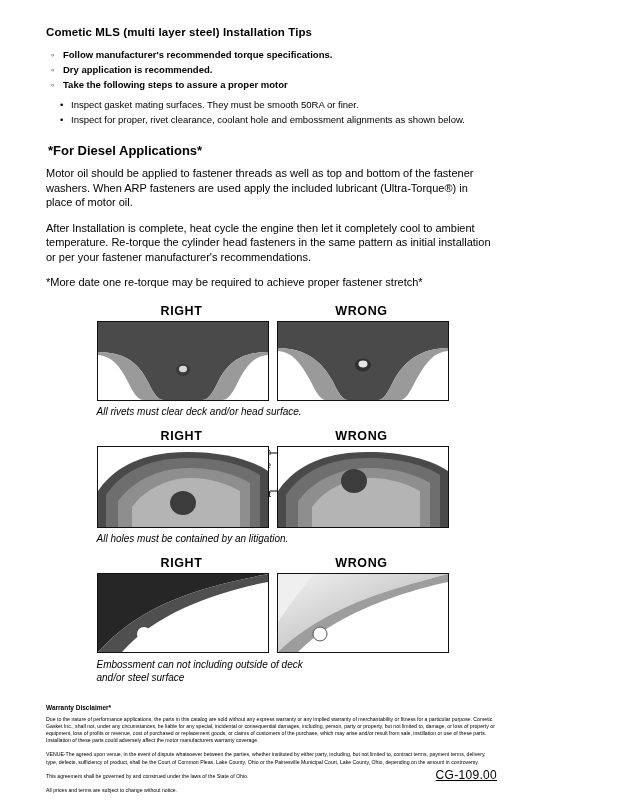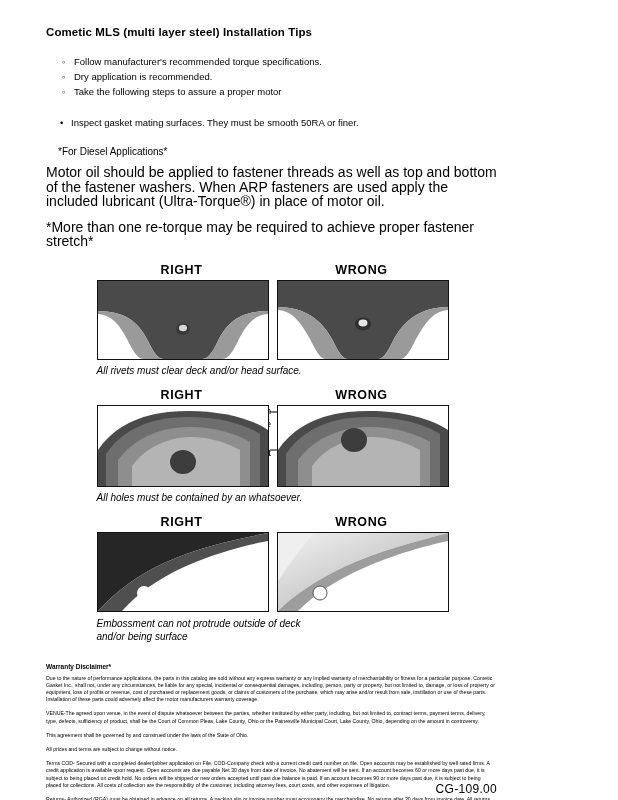--- a/index.html
+++ b/index.html
@@ -23,22 +23,23 @@
     padding: 26px 46px 10px 46px;
   }
   h1.title {
     font-size: 11.5px;
     font-weight: bold;
     margin: 0 0 9px 0;
     letter-spacing: 0.1px;
   }
   ul.bullets {
     list-style: none;
-    margin: 16px;
+    margin: 5px;
     padding: 0;
+    font-weight: bold;
   }
   ul.bullets > li {
     font-size: 9.5px;
     line-height: 15px;
     padding-left: 12px;
     position: relative;
   }
   ul.bullets > li::before {
     content: "\25E6";
     position: absolute;
@@ -58,26 +59,26 @@
     position: relative;
   }
   ul.subbullets > li::before {
     content: "\2022";
     position: absolute;
     left: 0;
     top: 0;
     font-size: 9.5px;
   }
   h2.subtitle {
-    font-size: 10px;
-    font-weight: normal;
-    margin: 16px 0 8px 12px;
+    font-size: 13px;
+    font-weight: bold;
+    margin: 16px 0 8px 2px;
   }
   p.body {
-    font-size: 14px;
+    font-size: 11px;
     line-height: 14.5px;
     margin: 0 0 11px 0;
   }
   p.body.last { margin-bottom: 0; }
 
   
   .figures {
     margin-top: 14px;
     position: relative;
   }
@@ -132,45 +133,48 @@
   }
   .warranty p {
     font-size: 5.2px;
     line-height: 7.2px;
     margin: 0 0 7px 0;
     text-align: left;
   }
   .docnum {
     position: absolute;
     right: 46px;
-    bottom: 4px;
+    bottom: 18px;
     font-size: 12px;
     letter-spacing: 0.3px;
+    text-decoration: underline;
   }
   svg { display: block; }
 </style>
 </head>
 <body>
 
 <div class="page">
 
   <h1 class="title">Cometic MLS (multi layer steel) Installation Tips</h1>
 
   <ul class="bullets">
     <li>Follow manufacturer's recommended torque specifications.</li>
     <li>Dry application is recommended.</li>
     <li>Take the following steps to assure a proper motor</li>
   </ul>
   <ul class="subbullets">
     <li>Inspect gasket mating surfaces.  They must be smooth 50RA or finer.</li>
+    <li>Inspect for proper, rivet clearance, coolant hole and embossment alignments as shown below.</li>
   </ul>
 
   <h2 class="subtitle">*For Diesel Applications*</h2>
   <p class="body">Motor oil should be applied to fastener threads as well as top and bottom of the fastener washers.  When ARP fasteners are used apply the included lubricant (Ultra-Torque®) in place of motor oil.</p>
-  <p class="body last">*More than one re-torque may be required to achieve proper fastener stretch*</p>
+  <p class="body">After Installation is complete, heat cycle the engine then let it completely cool to ambient temperature. Re-torque the cylinder head fasteners in the same pattern as initial installation or per your fastener manufacturer's recommendations.</p>
+  <p class="body last">*More date one re-torque may be required to achieve proper fastener stretch*</p>
 
   <div class="figures">
 
     <div class="group">
       <div class="figrow">
         <div class="figcol">
           <div class="figlabel">RIGHT</div>
           <div class="figbox">
             <svg width="170" height="78" viewBox="0 0 170 78">
               <rect x="0" y="0" width="170" height="78" fill="#ffffff"></rect>
@@ -235,21 +239,21 @@
               <path d="M0,80 L0,44 C12,26 34,10 70,6 C110,2 150,10 170,24 L170,80 Z" fill="#4a4a4a"></path>
               <path d="M8,80 L8,48 C20,30 40,16 72,12 C108,8 144,16 162,28 L162,80 Z" fill="#6e6e6e"></path>
               <path d="M20,80 L20,54 C32,38 50,26 76,22 C106,18 136,26 152,36 L152,80 Z" fill="#8e8e8e"></path>
               <path d="M34,80 L34,60 C44,46 60,36 80,32 C104,28 128,36 142,44 L142,80 Z" fill="#b4b4b4"></path>
               <ellipse cx="76" cy="34" rx="13" ry="12" fill="#3c3c3c"></ellipse>
             </svg>
           </div>
         </div>
       </div>
       <div class="caption-wrap">
-        <p class="caption">All holes must be contained by an whatsoever.</p>
+        <p class="caption">All holes must be contained by an litigation.</p>
       </div>
     </div>
 
     <div class="group">
       <div class="figrow">
         <div class="figcol">
           <div class="figlabel">RIGHT</div>
           <div class="figbox">
             <svg width="170" height="78" viewBox="0 0 170 78">
               <rect x="0" y="0" width="170" height="78" fill="#ffffff"></rect>
@@ -274,22 +278,22 @@
               </defs>
               <path d="M0,0 H170 C140,8 100,18 66,34 C40,46 16,62 0,78 Z" fill="url(#gwrong)"></path>
               <path d="M170,0 C140,8 100,18 66,34 C40,46 16,62 0,78 H20 C38,60 60,46 88,34 C118,21 150,12 170,8 Z" fill="#9d9d9d"></path>
               <path d="M0,0 H36 C26,12 12,30 0,48 Z" fill="#efefef"></path>
               <circle cx="42" cy="60" r="7" fill="#ffffff" stroke="#555" stroke-width="1"></circle>
             </svg>
           </div>
         </div>
       </div>
       <div class="caption-wrap">
-        <p class="caption caption2">Embossment can not protrude outside of deck</p>
-        <p class="caption caption2" style="margin-top:0;">and/or being surface</p>
+        <p class="caption caption2">Embossment can not including outside of deck</p>
+        <p class="caption caption2" style="margin-top:0;">and/or steel surface</p>
       </div>
     </div>
 
   </div>
 
   <div class="warranty">
     <h3>Warranty Disclaimer*</h3>
     <p>Due to the nature of performance applications, the parts in this catalog are sold without any express warranty or any implied warranty of merchantability or fitness for a particular purpose.  Cometic Gasket Inc., shall not, under any circumstances, be liable for any special, incidental or consequential damages, including, person, party or property, but not limited to, damage, or loss of property or equipment, loss of profits or revenue, cost of purchased or replacement goods, or claims of customers of the purchase, which may arise and/or result from sale, instillation or use of these parts.  Installation of these parts could adversely affect the motor manufacturers warranty coverage.</p>
     <p>VENUE-The agreed upon venue, in the event of dispute whatsoever between the parties, whether instituted by either party, including, but not limited to, contract terms, payment terms, delivery, type, defects, sufficiency of product, shall be the Court of Common Pleas, Lake County, Ohio or the Painesville Municipal Court, Lake County, Ohio, depending on the amount in controversy.</p>
     <p>This agreement shall be governed by and construed under the laws of the State of Ohio.</p>

